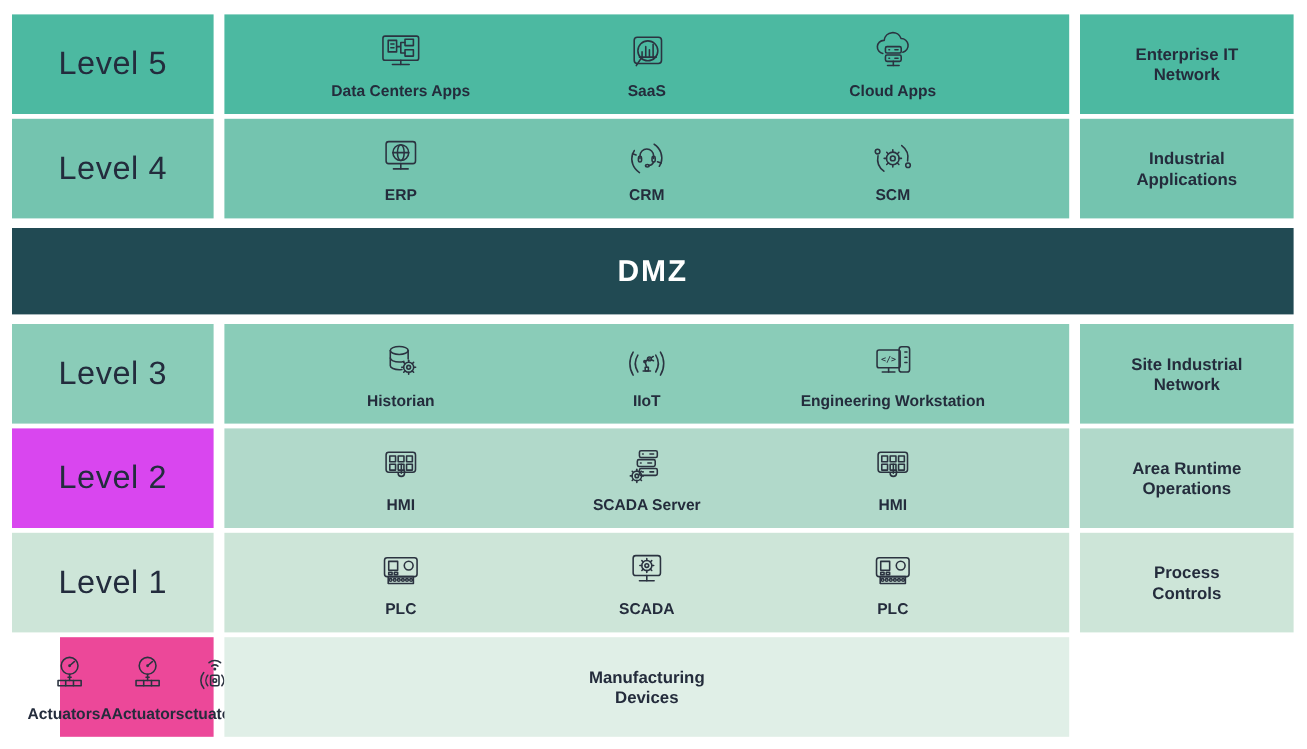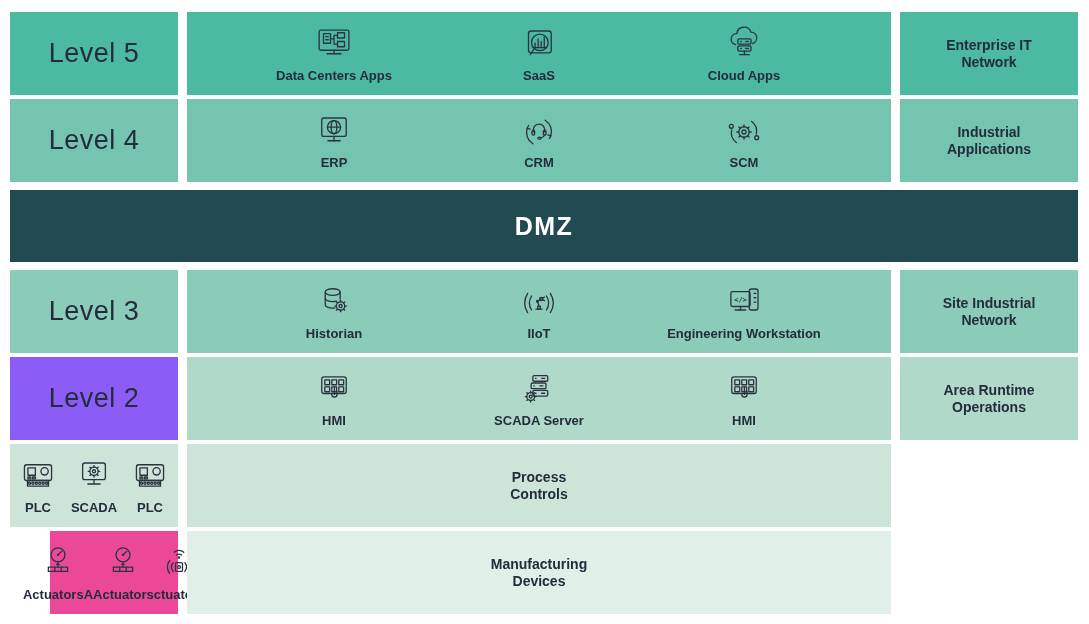--- a/index.html
+++ b/index.html
@@ -246,21 +246,21 @@
         <span class="item-label">Engineering Workstation</span>
       </div>
     </div>
     <div class="cell side-cell" style="background: rgb(138, 204, 184);">
       <span class="side-label">Site Industrial
 Network</span>
     </div>
   </div>
 
   <div class="row">
-    <div class="cell level-cell" style="background: #8b5cf6;">
+    <div class="cell level-cell" style="background: #d946ef;">
       <span class="level-label">Level 2</span>
     </div>
     <div class="cell items-cell" style="background: rgb(177, 217, 202);">
       <div class="item">
         <span class="icon">
             <svg viewBox="0 0 48 48" fill="none" stroke="#2b3340" stroke-width="1.5" stroke-linecap="round" stroke-linejoin="round">
               <rect x="10" y="9" width="28" height="19" rx="2.5"></rect>
               <rect x="13.5" y="12.5" width="5.5" height="5.5"></rect>
               <rect x="21.5" y="12.5" width="5.5" height="5.5"></rect>
               <rect x="29.5" y="12.5" width="5.5" height="5.5"></rect>
@@ -316,20 +316,23 @@
         <span class="item-label">HMI</span>
       </div>
     </div>
     <div class="cell side-cell" style="background: rgb(177, 217, 202);">
       <span class="side-label">Area Runtime
 Operations</span>
     </div>
   </div>
 
   <div class="row">
+    <div class="cell level-cell" style="background: rgb(205, 229, 216);">
+      <span class="level-label">Level 1</span>
+    </div>
     <div class="cell items-cell" style="background: rgb(205, 229, 216);">
       <div class="item">
         <span class="icon">
             <svg viewBox="0 0 48 48" fill="none" stroke="#2b3340" stroke-width="1.5" stroke-linecap="round" stroke-linejoin="round">
               <rect x="8.5" y="10" width="31" height="18" rx="2.5"></rect>
               <rect x="12.5" y="13.5" width="8.5" height="8.5"></rect>
               <rect x="12.5" y="24" width="3.2" height="2.2"></rect>
               <rect x="17.8" y="24" width="3.2" height="2.2"></rect>
               <circle cx="31.5" cy="17.5" r="4.2"></circle>
               <rect x="12" y="28" width="24" height="6.5"></rect>

